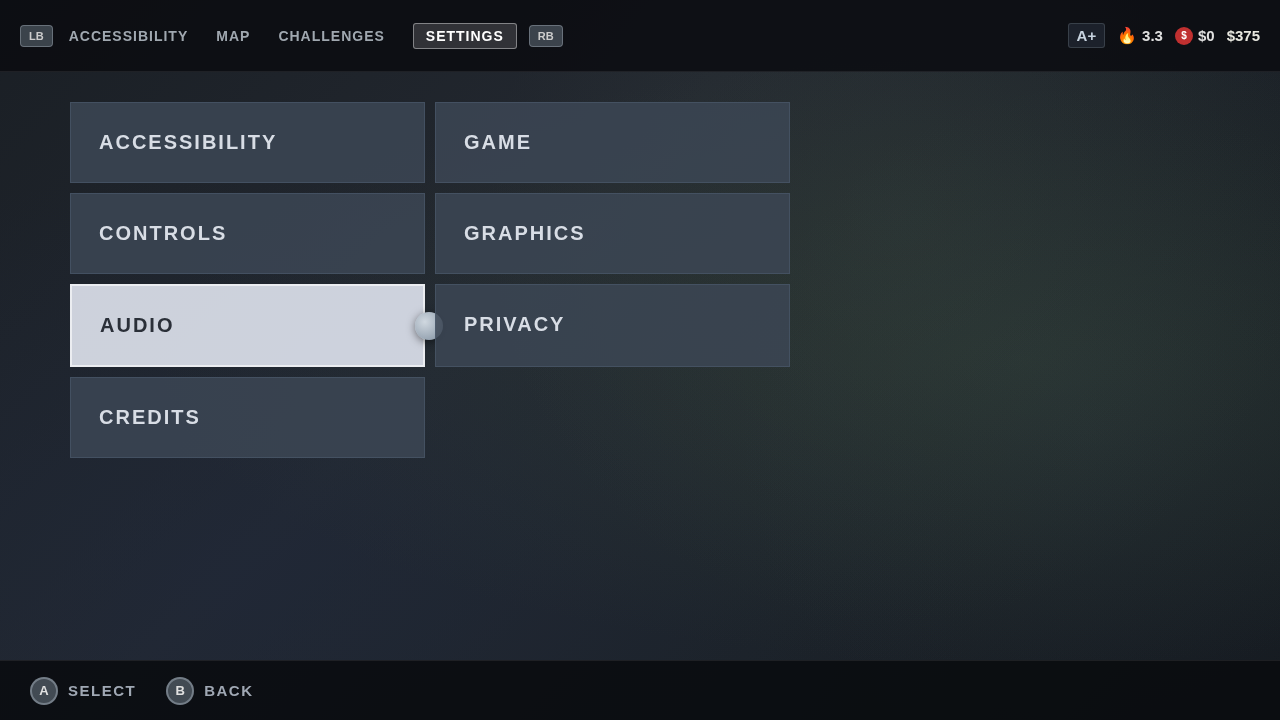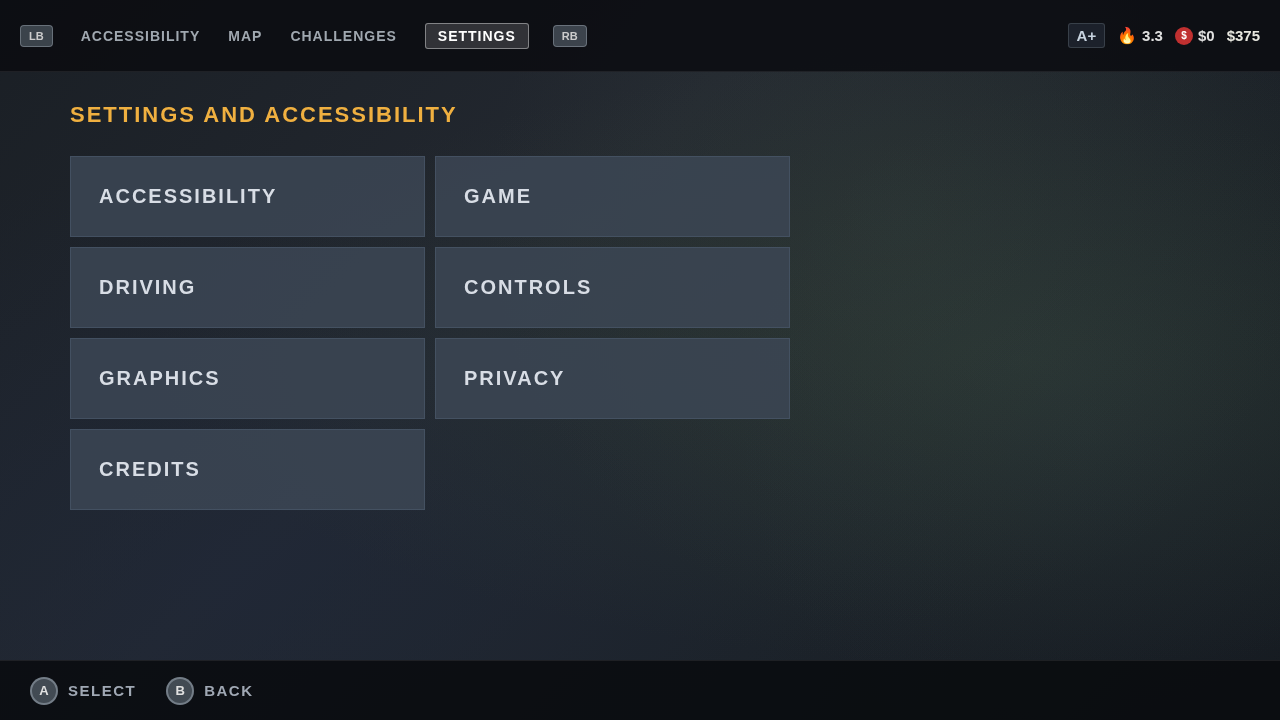--- a/index.html
+++ b/index.html
@@ -45,21 +45,21 @@
       align-items: center;
       padding: 0 20px;
       background: rgba(10,12,16,0.85);
       z-index: 10;
       border-bottom: 1px solid rgba(255,255,255,0.08);
     }
 
     .nav-left {
       display: flex;
       align-items: center;
-      gap: 16px;
+      gap: 4px;
       justify-content: flex-end;
     }
 
     .bumper-btn {
       background: rgba(80,90,100,0.7);
       border: 1px solid rgba(150,160,170,0.5);
       color: #ccc;
       font-size: 11px;
       font-weight: bold;
       padding: 4px 8px;
@@ -275,40 +275,40 @@
     </span>
     <span class="stat-item">
       <span class="coin-icon">$</span>
       <span>$0</span>
     </span>
     <span class="money-val stat-item">$375</span>
   </div>
 </nav>
 
 <main class="main-content">
-  <h1 class="page-title">SETTINGS AND ACCESSIBILITY</h1>
 
   <div class="menu-grid">
 
     <div class="menu-item">
       <span>ACCESSIBILITY</span>
     </div>
     <div class="menu-item">
       <span>GAME</span>
     </div>
 
     <div class="menu-item">
-      <span>DRIVING</span>
-    </div>
-    <div class="menu-item">
       <span>CONTROLS</span>
     </div>
 
     <div class="menu-item">
       <span>GRAPHICS</span>
+    </div>
+    <div class="menu-item selected" style="position:relative;">
+      <span>AUDIO</span>
+      <div class="cursor-ball"></div>
     </div>
 
     <div class="menu-item">
       <span>PRIVACY</span>
     </div>
     <div class="menu-item">
       <span>CREDITS</span>
     </div>
 
   </div>

